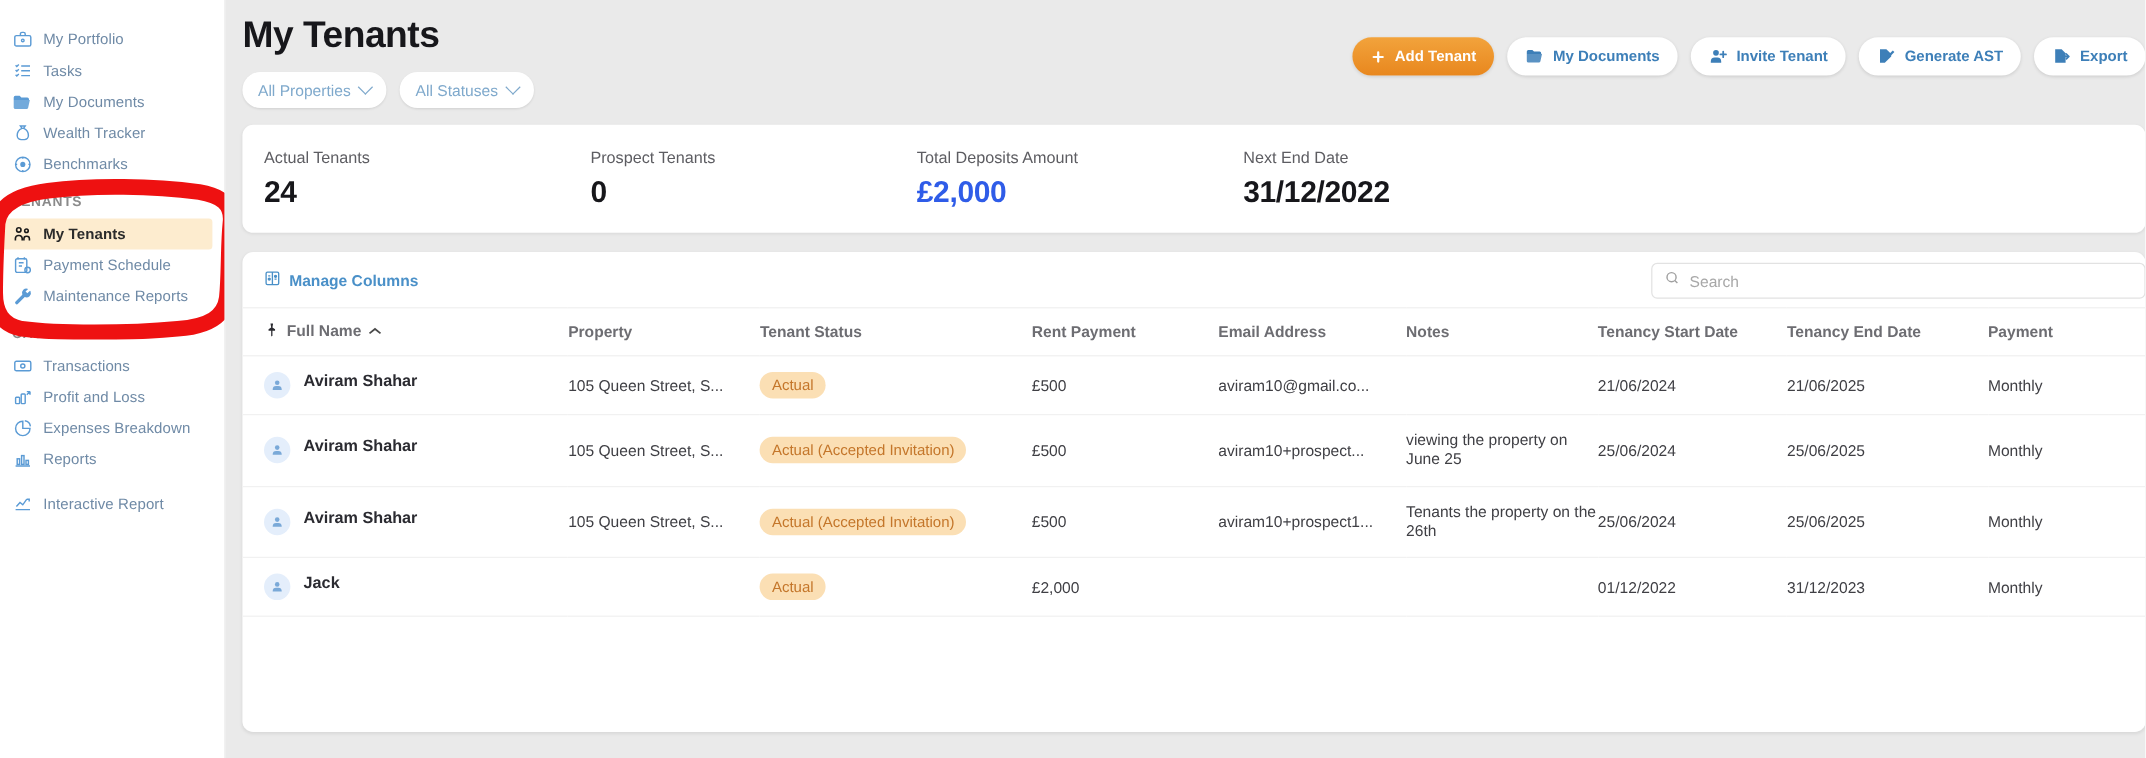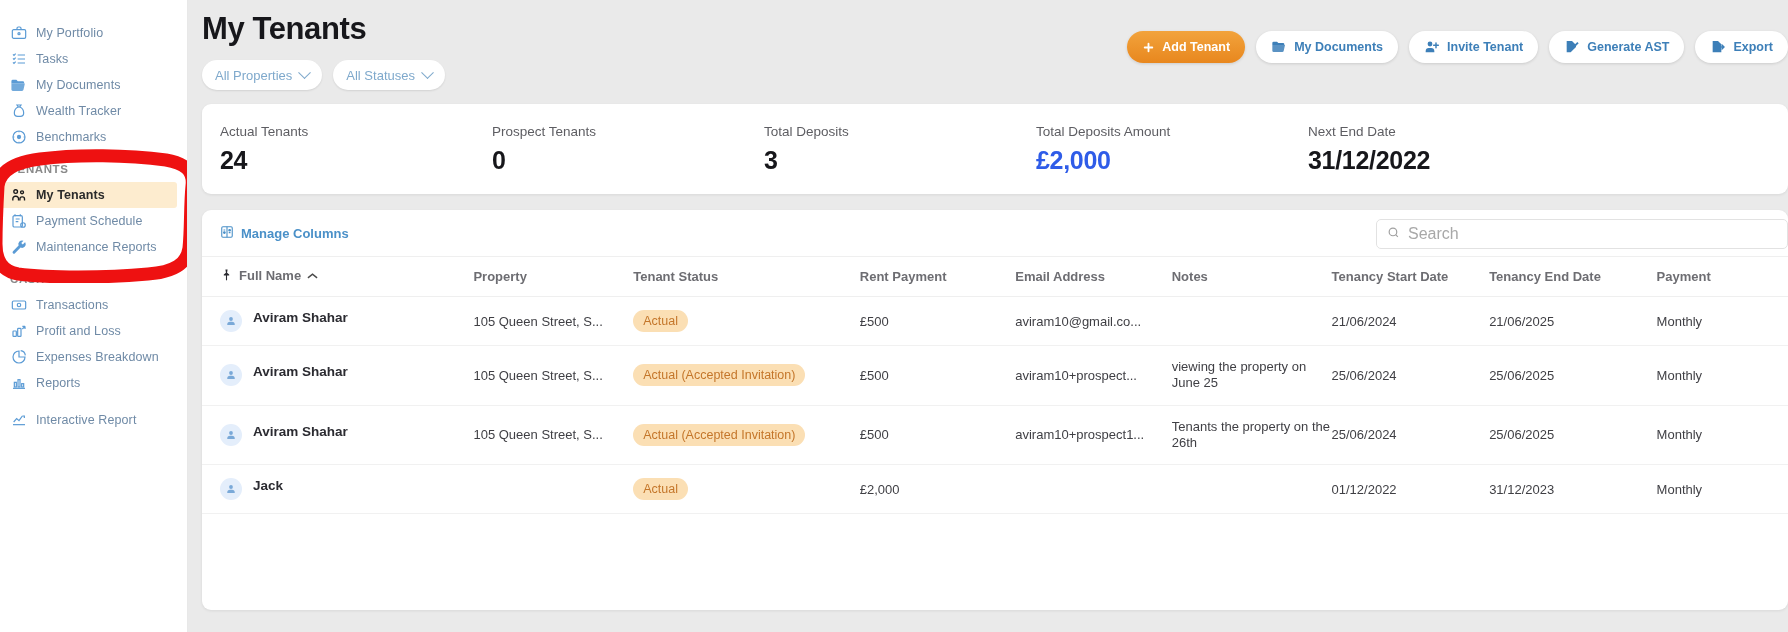--- a/index.html
+++ b/index.html
@@ -140,21 +140,21 @@
   .search-wrap {
     display: flex; align-items: center; gap: 8px;
     width: 412px; height: 30px;
     border: 1px solid #e2e2e2; border-radius: 5px;
     padding: 0 10px;
     margin-right: 0px;
     position: relative; top: 1px;
   }
   .search-wrap input {
     border: none; outline: none; flex: 1;
-    font-size: 16px; color: #3a3a3a;
+    font-size: 13px; color: #3a3a3a;
     font-family: "Liberation Sans", sans-serif;
     background: transparent;
   }
   .search-wrap input::placeholder { color: #a8a8a8; }
 
   table { border-collapse: collapse; width: 100%; table-layout: fixed; border-radius: 14px; }
   thead th {
     text-align: left;
     font-size: 13px; font-weight: 700; color: #6d6d72;
     padding: 11px 0 11px 0;
@@ -422,24 +422,20 @@
     </div>
 
     <div class="stats-card">
       <div class="stat">
         <div class="k">Actual Tenants</div>
         <div class="v">24</div>
       </div>
       <div class="stat">
         <div class="k">Prospect Tenants</div>
         <div class="v">0</div>
-      </div>
-      <div class="stat">
-        <div class="k">Total Deposits</div>
-        <div class="v">3</div>
       </div>
       <div class="stat">
         <div class="k">Total Deposits Amount</div>
         <div class="v accent">£2,000</div>
       </div>
       <div class="stat">
         <div class="k">Next End Date</div>
         <div class="v">31/12/2022</div>
       </div>
     </div>

